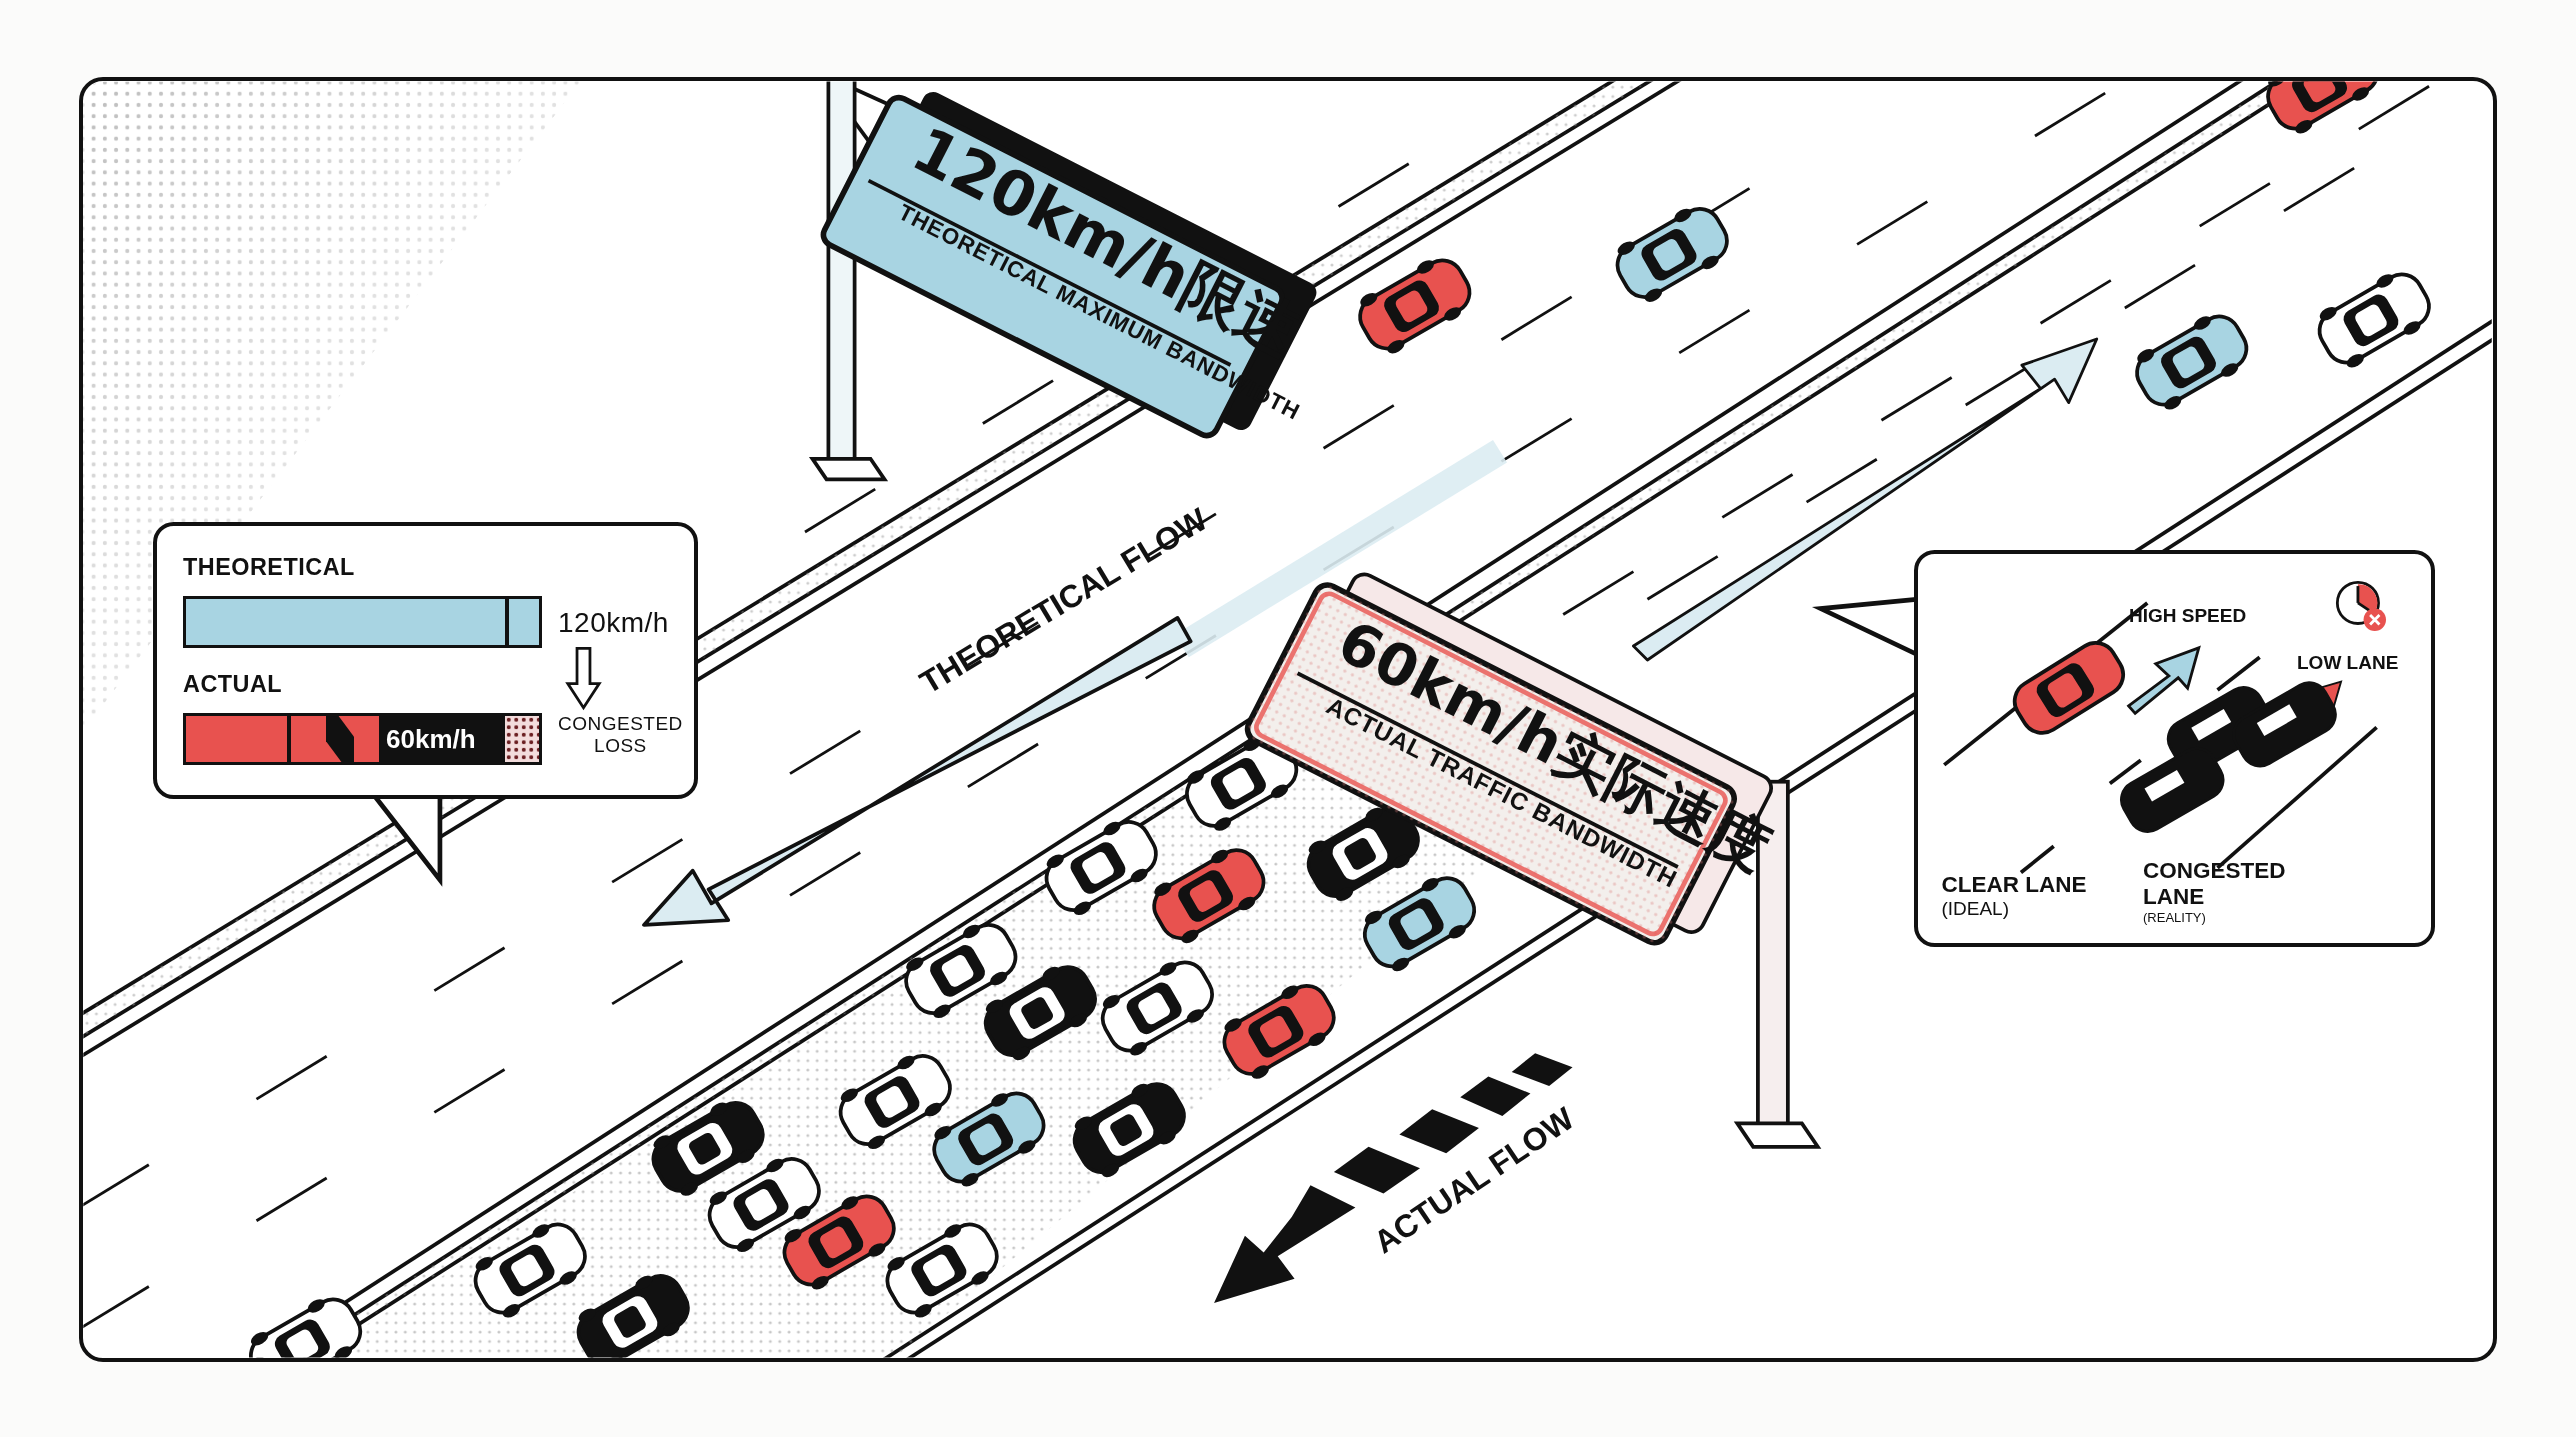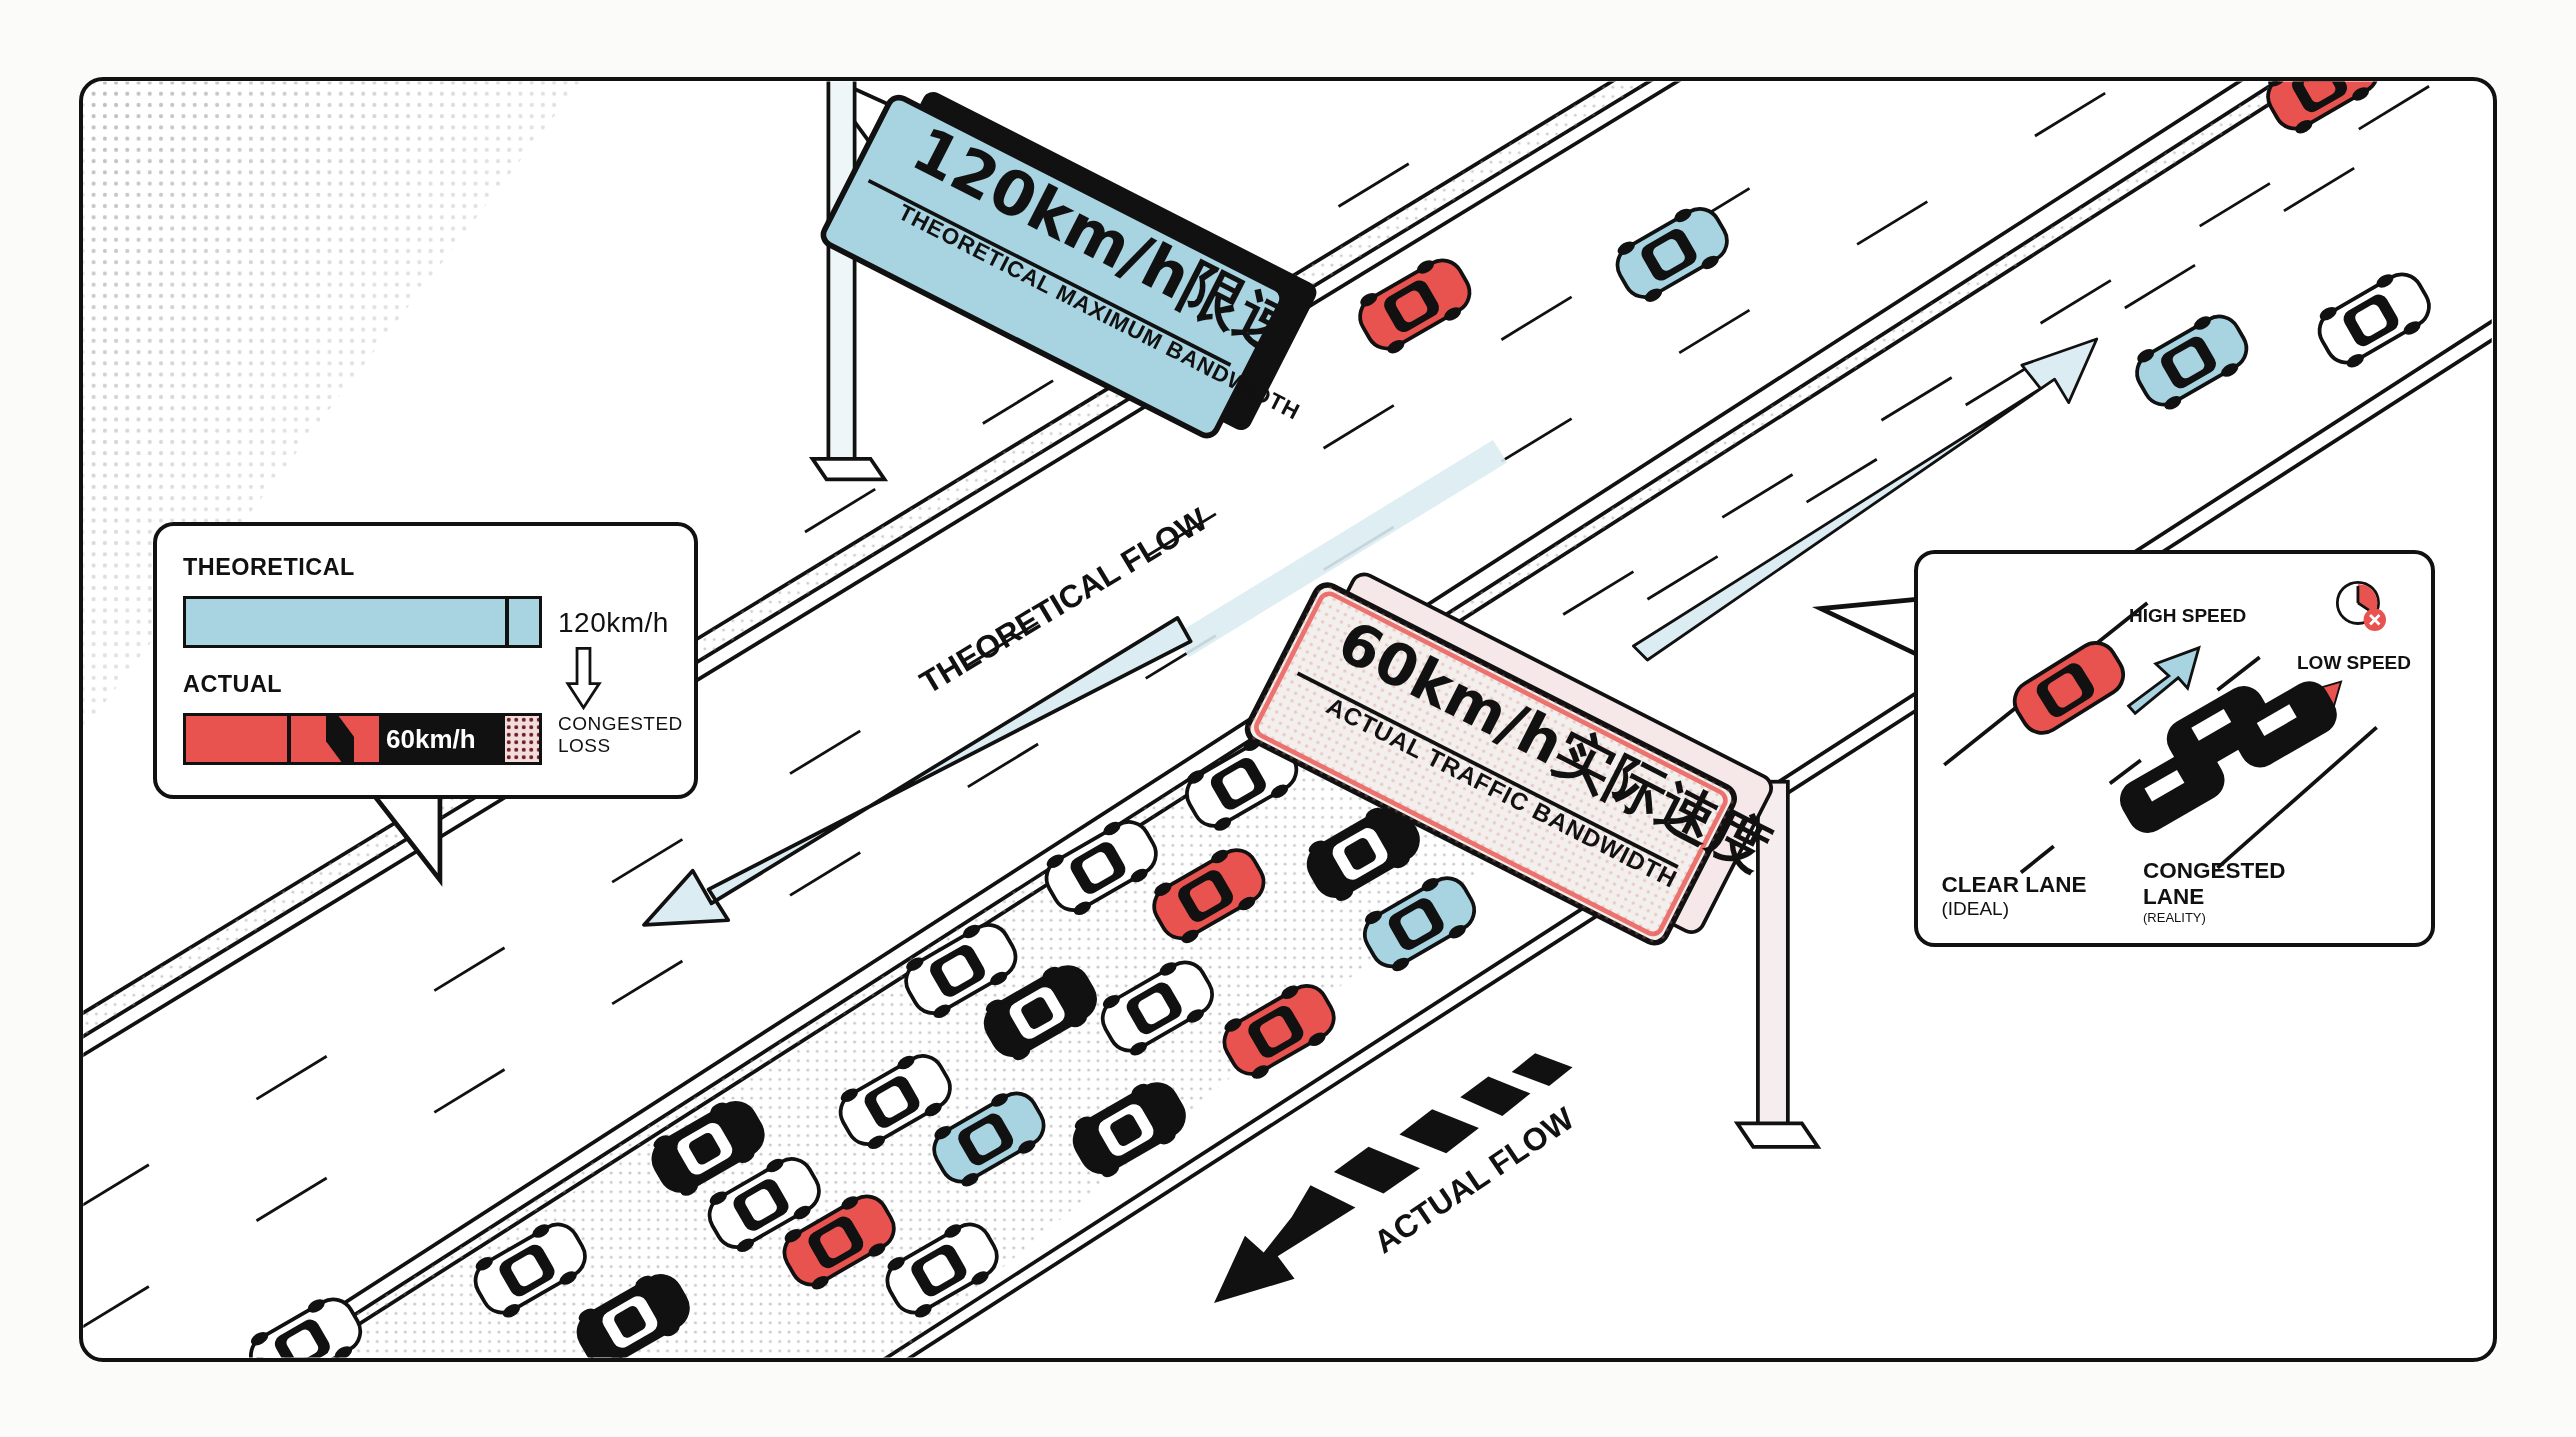--- a/index.html
+++ b/index.html
@@ -3,21 +3,21 @@
 <meta charset="utf-8">
 <style>
   html, body { margin: 0; padding: 0; background: #fbfbfa; }
   body { width: 2576px; height: 1438px; position: relative; overflow: hidden;
          font-family: "DejaVu Sans", "Liberation Sans", sans-serif; color: #111; }
   #scene { position: absolute; left: 0; top: 0; width: 2576px; height: 1438px; }
   .frame { position: absolute; left: 79px; top: 77px; width: 2418px; height: 1285px;
            border: 4.7px solid #111; border-radius: 24px; box-sizing: border-box; background: #fff; overflow: hidden; }
   .panel { position: absolute; background: #fff; border: 4.7px solid #111; border-radius: 20.6px; box-sizing: border-box; }
   .legend { left: 153px; top: 522px; width: 545px; height: 277px; }
-  .legend .lbl { position: absolute; font-family: "Liberation Sans", sans-serif; font-weight: bold; font-size: 23.4px; letter-spacing: 0.5px; }
+  .legend .lbl { position: absolute; font-family: "Liberation Sans", sans-serif; font-weight: bold; font-size: 23.4px; letter-spacing: 0.5px; text-align: center; }
   .bar { position: absolute; border: 3.7px solid #111; box-sizing: border-box; }
   .bar-theory { left: 26px; top: 70px; width: 359px; height: 52px; background: #a8d4e2; }
   .bar-theory .seg { position: absolute; right: 30px; top: 0; bottom: 0; width: 3.7px; background: #111; }
   .bar-actual { left: 26px; top: 187px; width: 359px; height: 52px; background: #111; overflow: hidden; text-align: right; }
   .bar-actual .r1 { position: absolute; left: 0; top: 0; width: 101px; height: 100%; background: #e8524f; }
   .bar-actual .r2 { position: absolute; left: 105px; top: 0; width: 88px; height: 100%; background: #e8524f; }
   .bar-actual .notch { position: absolute; left: 140px; top: 0; width: 28px; height: 100%; background: #111;
                        clip-path: polygon(0 0, 45% 0, 100% 45%, 100% 100%, 55% 100%, 0 55%); }
   .bar-actual .val { position: absolute; left: 200px; top: 7.5px; color: #fff; font-family: "Liberation Sans", sans-serif; font-weight: bold; font-size: 26px; }
   .bar-actual .loss { position: absolute; right: 0; top: 0; width: 34px; height: 100%;
@@ -455,21 +455,21 @@
       <g transform="translate(448,30)">
         <circle cx="22" cy="22" r="22" fill="#fff" stroke="#111" stroke-width="3"></circle>
         <path d="M22,22 L22,2 A20,20 0 0 1 40,32 Z" fill="#e8524f"></path>
         <line x1="22" y1="22" x2="22" y2="4" stroke="#111" stroke-width="3"></line>
         <line x1="22" y1="22" x2="34" y2="30" stroke="#111" stroke-width="3"></line>
         <circle cx="40" cy="40" r="12" fill="#e8524f"></circle>
         <path d="M35,35 L45,45 M45,35 L35,45" stroke="#fff" stroke-width="3"></path>
       </g>
     </svg>
     <div class="lbl" style="left:211px;top:51px;font-size:19px">HIGH SPEED</div>
-    <div class="lbl" style="left:379px;top:98px;font-size:19px">LOW SPEED</div>
+    <div class="lbl" style="left:379px;top:98px;font-size:19px">LOW LANE</div>
     <div class="lbl" style="left:23.4px;top:318px;width:150px;font-size:22.5px">
       <div>CLEAR LANE</div>
       <div style="font-size:19px;font-weight:normal">(IDEAL)</div>
     </div>
     <div class="lbl" style="left:225px;top:304px;width:206px;font-size:22.5px">
       <div>CONGESTED LANE</div>
       <div style="font-size:13px;font-weight:normal">(REALITY)</div>
     </div>
   </div>
 </div>

